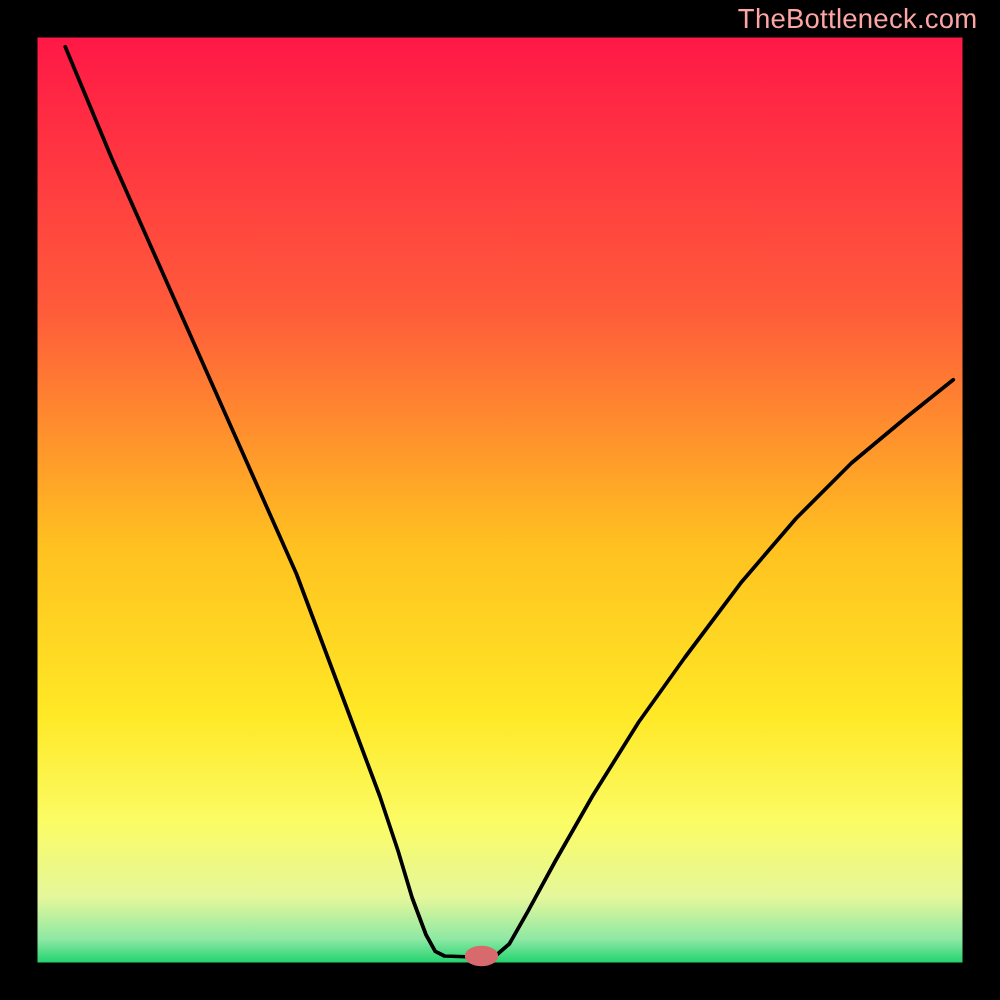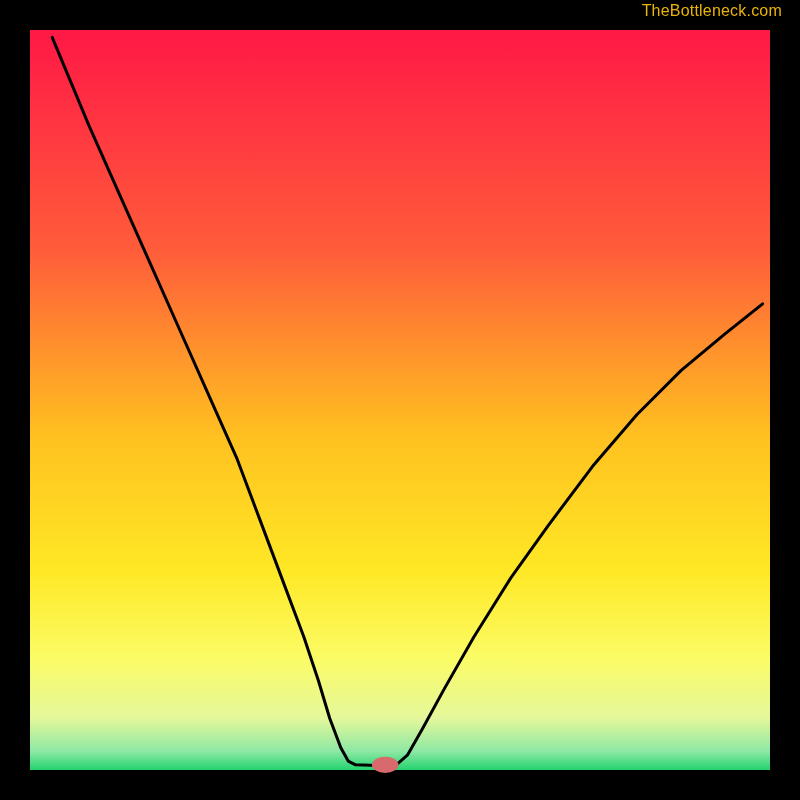--- a/index.html
+++ b/index.html
@@ -13,22 +13,22 @@
   }
   .chart-wrap {
     width: 800px;
     height: 800px;
     position: relative;
   }
   .watermark {
     position: absolute;
     top: 2px;
     right: 18px;
-    color: #eab308;
-    font-size: 16px;
+    color: #fca5a5;
+    font-size: 22px;
     font-weight: 500;
     letter-spacing: 0.2px;
     user-select: none;
   }
   svg {
     display: block;
   }
 </style>
 </head>
 <body>

